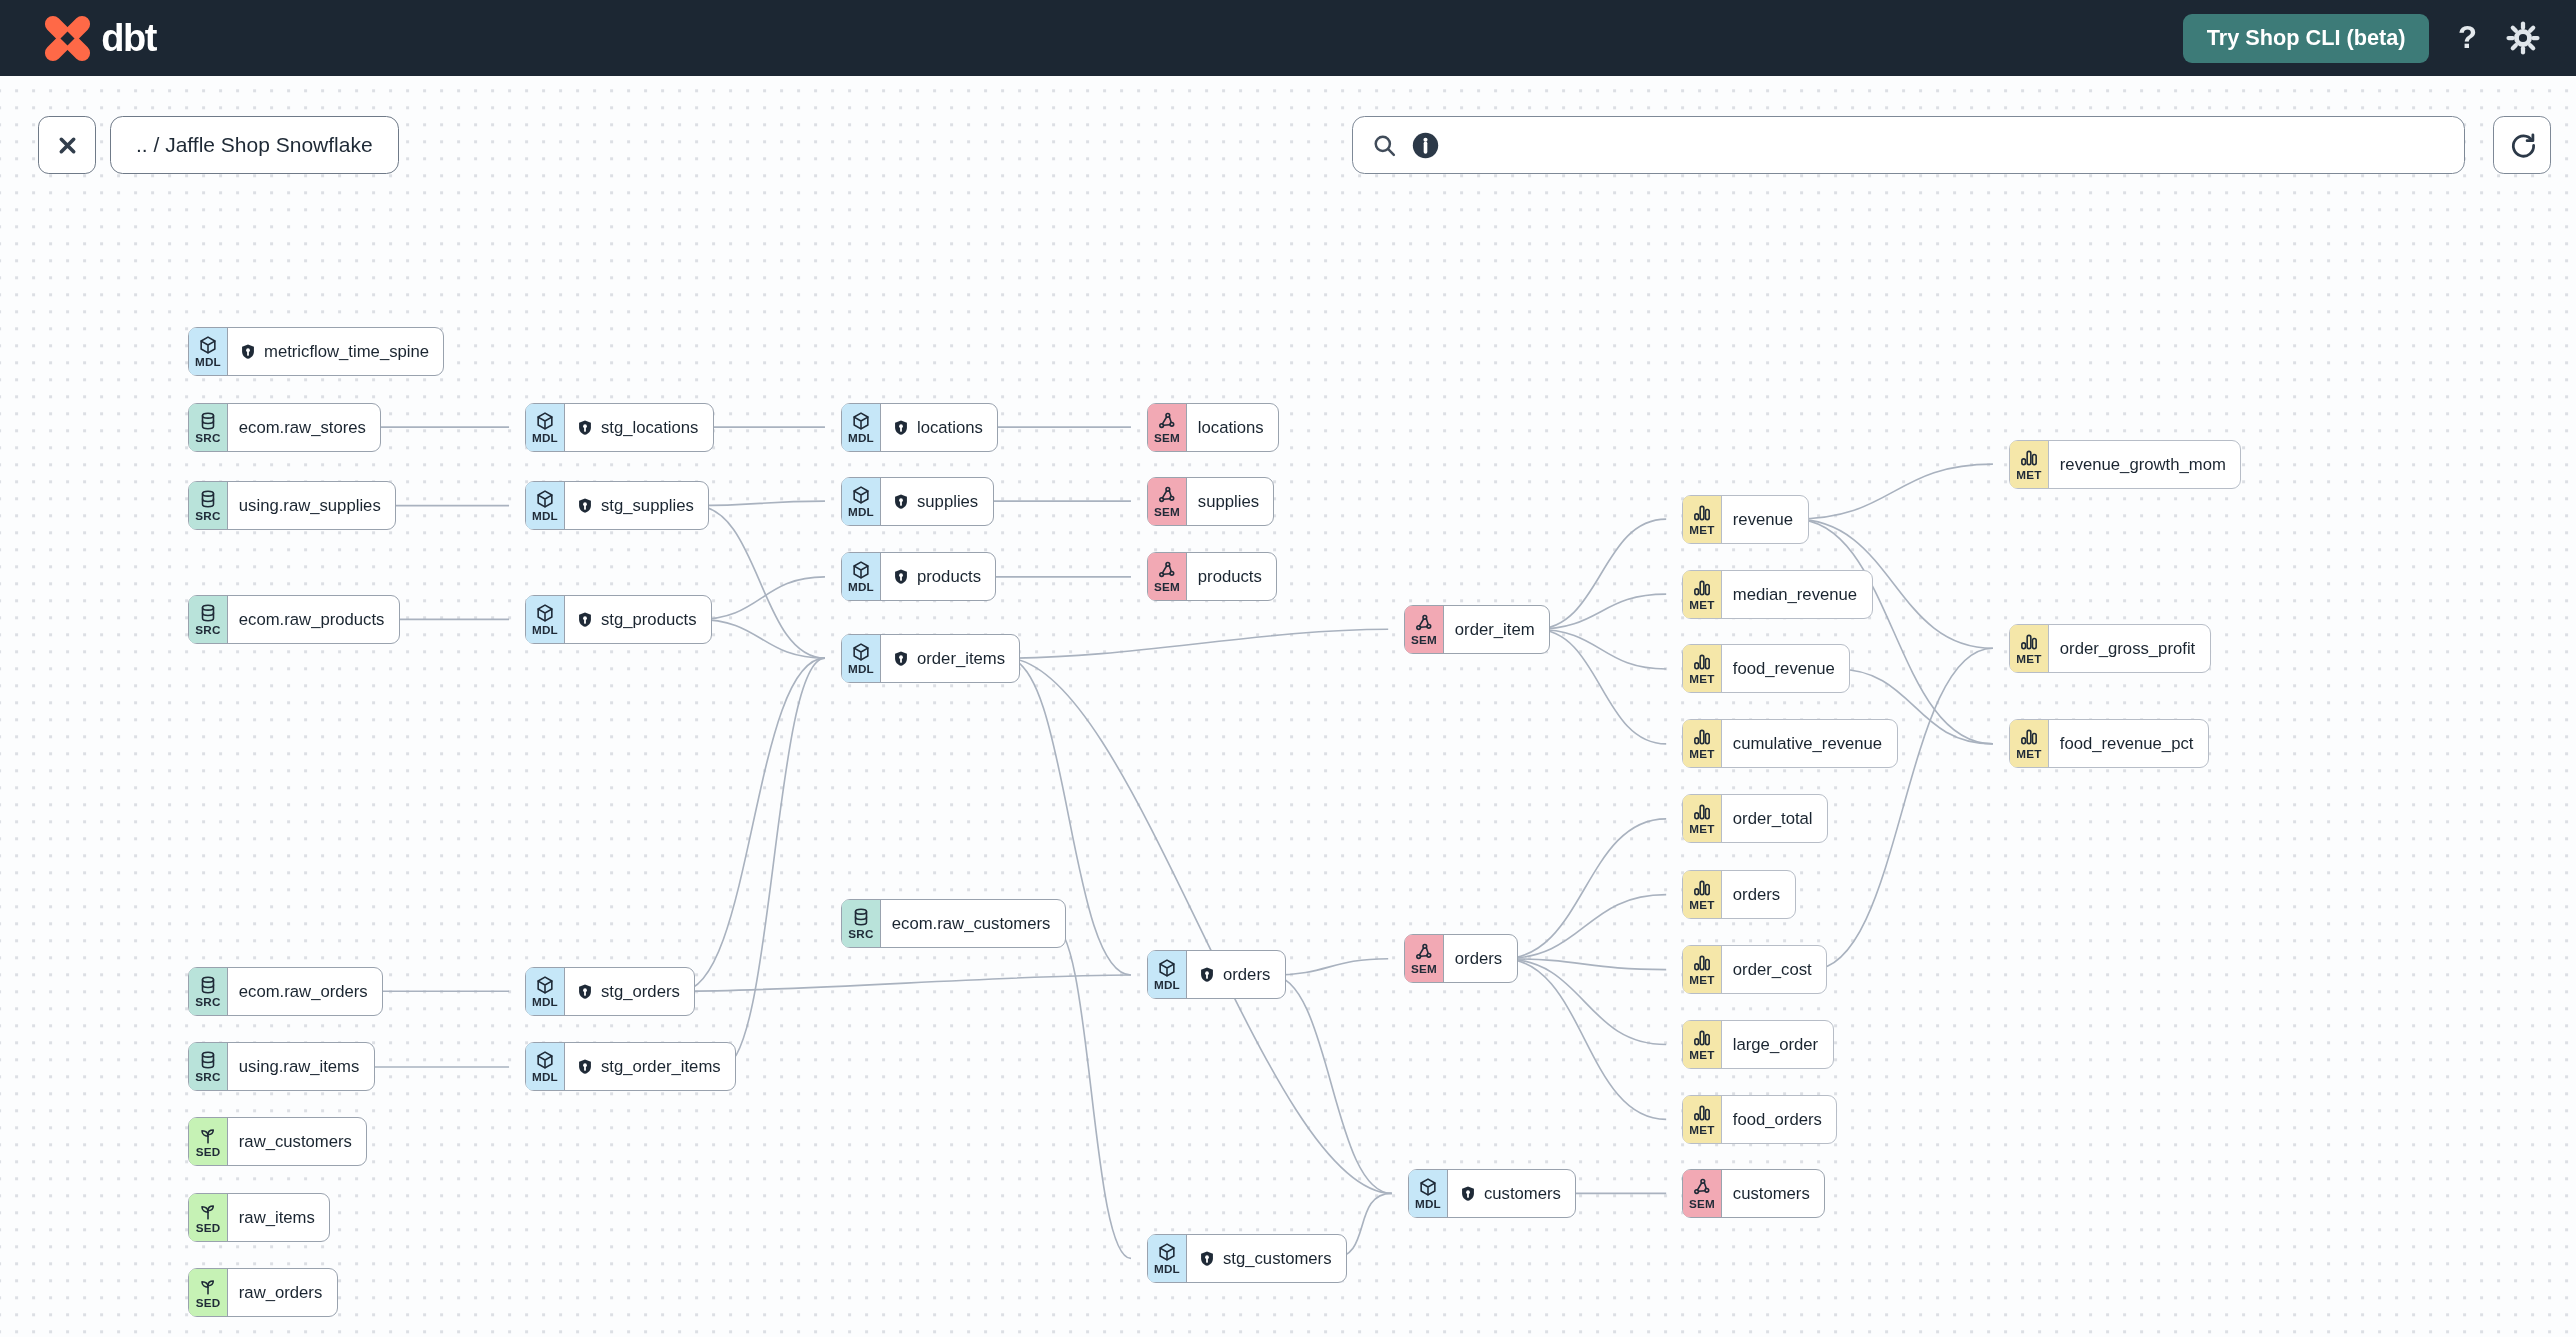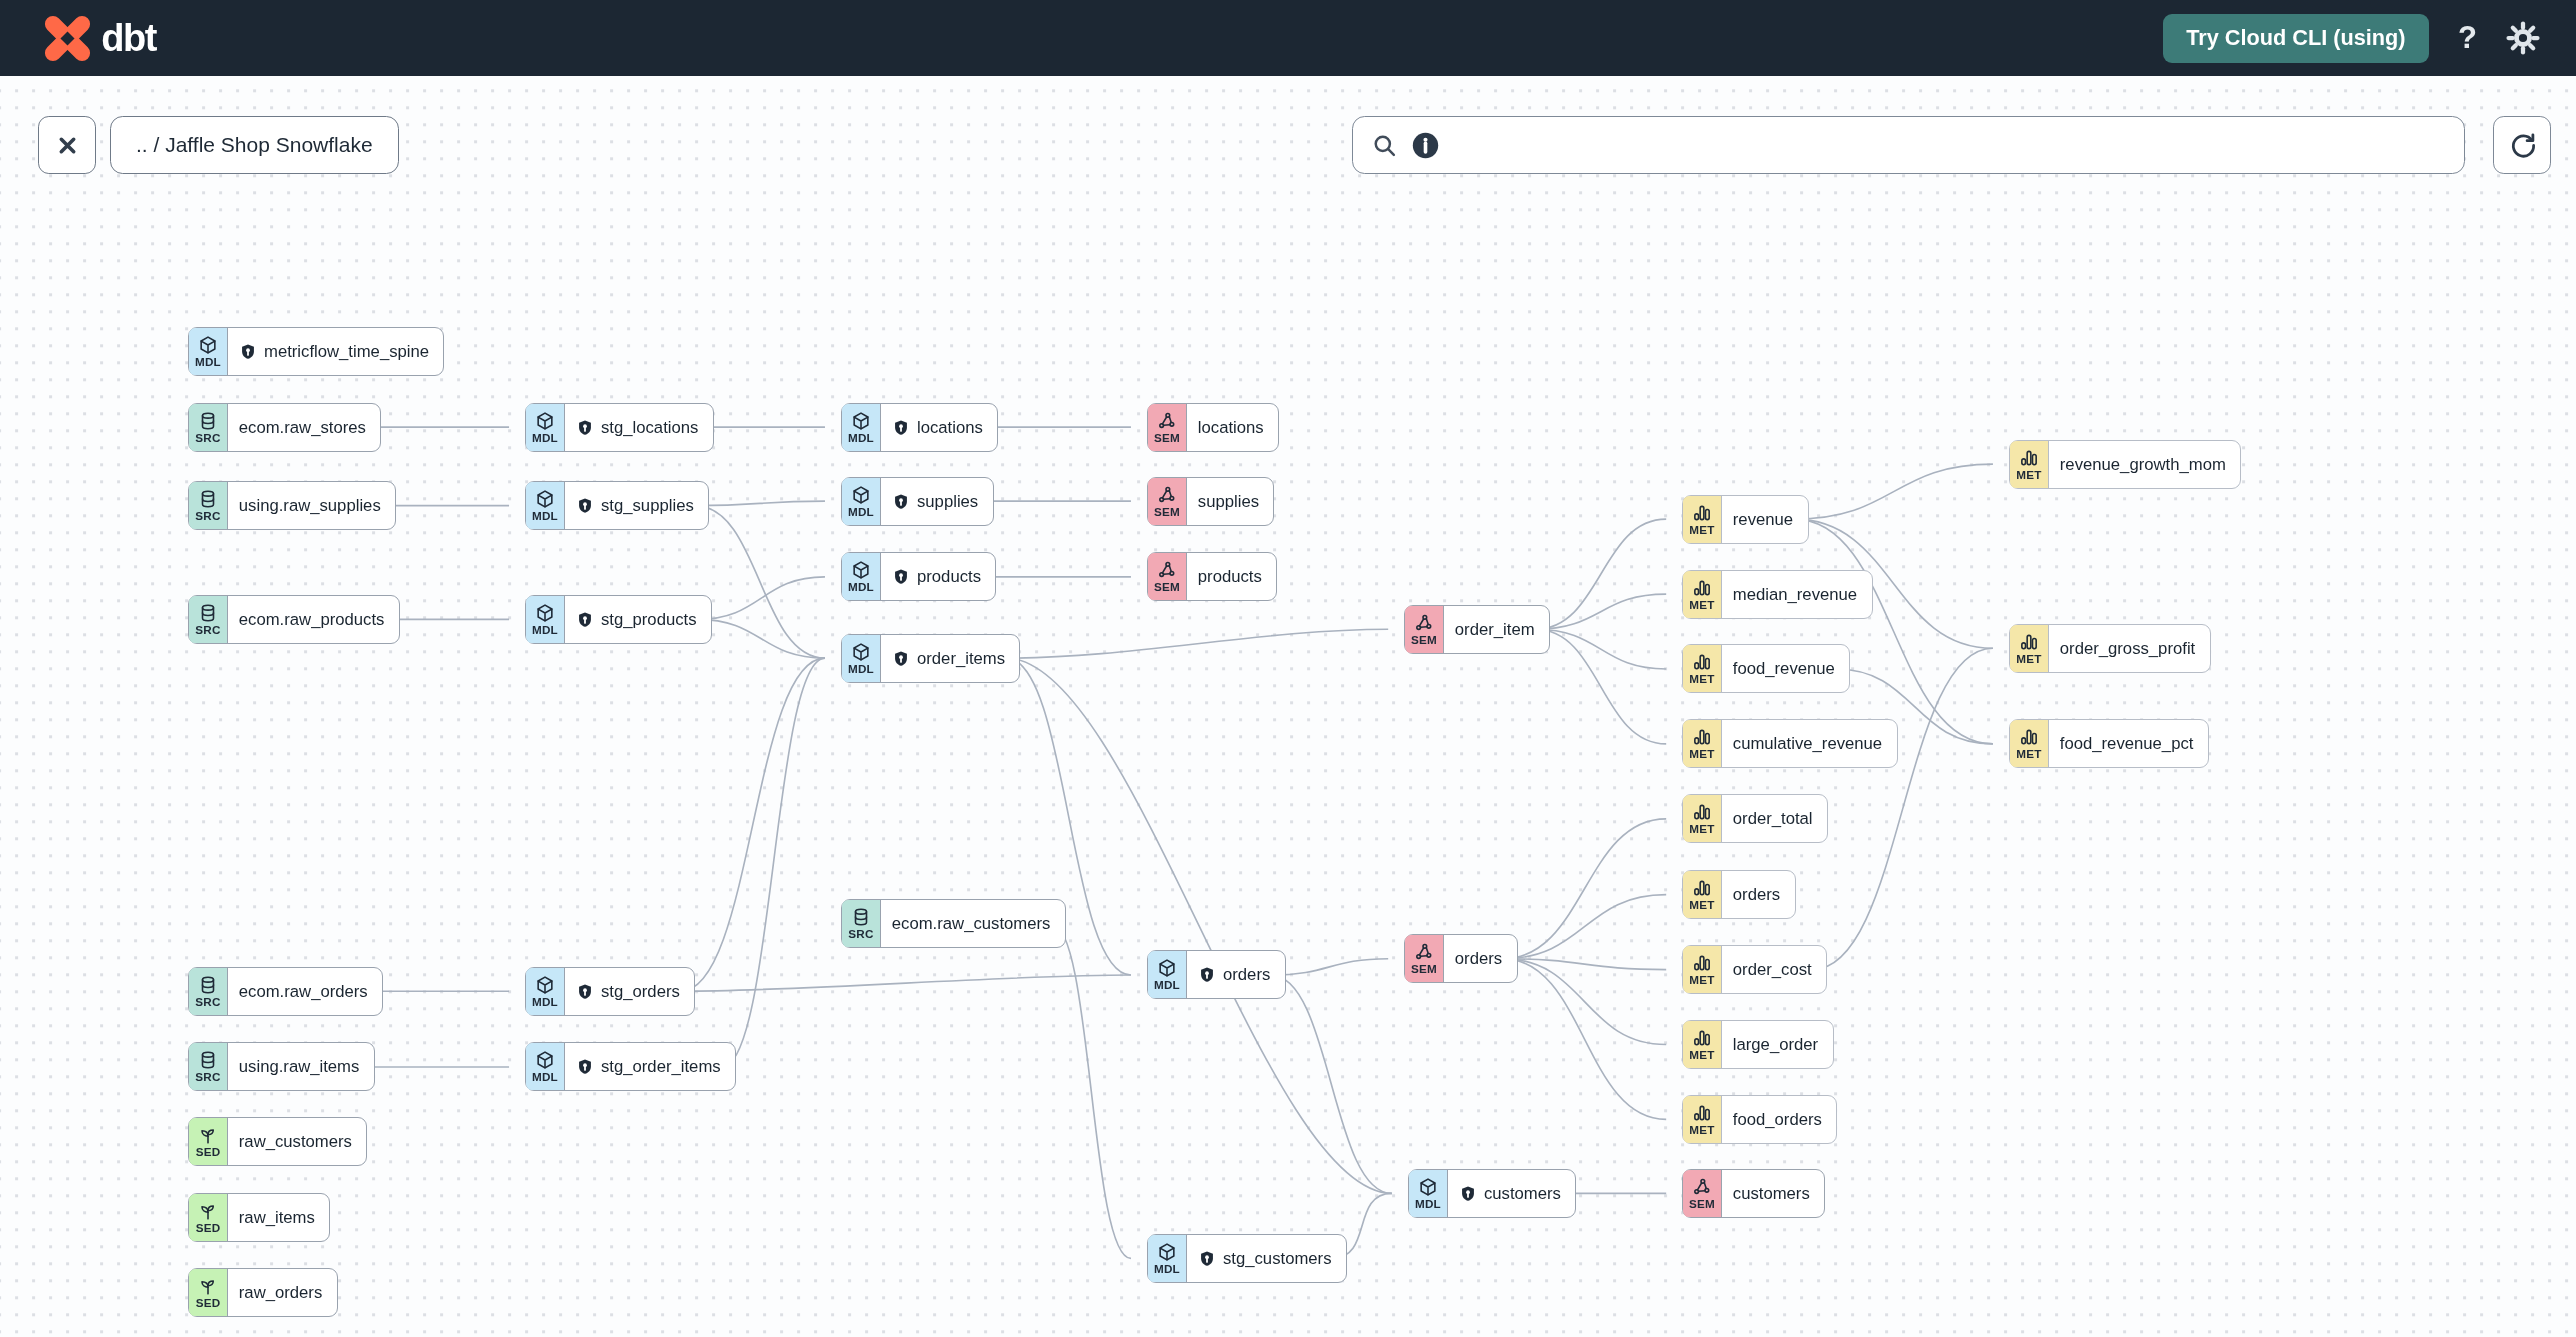--- a/index.html
+++ b/index.html
@@ -89,21 +89,21 @@
     <svg class="logo-mark" viewBox="0 0 64 64">
       <g stroke="#ff6947" stroke-width="21" stroke-linecap="round">
         <path d="M13 13 L51 51"></path>
         <path d="M51 13 L13 51"></path>
       </g>
       <rect x="25.5" y="25.5" width="13" height="13" fill="#1c2733" transform="rotate(45 32 32)"></rect>
     </svg>
     <span class="logo-text">dbt</span>
   </div>
   <div class="nav-right">
-    <button class="cta-btn">Try Cloud CLI (using)</button>
+    <button class="cta-btn">Try Shop CLI (beta)</button>
     <span class="help-q">?</span>
     <svg class="gear" viewBox="0 0 24 24" fill="none" stroke="#dfe5ea">
       <circle cx="12" cy="12" r="4.6" stroke-width="3.4"></circle>
       <g stroke-width="3" stroke-linecap="round">
         <path d="M12 1.8v3"></path>
           <path d="M12 19.2v3"></path>
           <path d="M1.8 12h3"></path>
           <path d="M19.2 12h3"></path>
         <path d="M4.8 4.8l2.1 2.1"></path>
           <path d="M17.1 17.1l2.1 2.1"></path>

